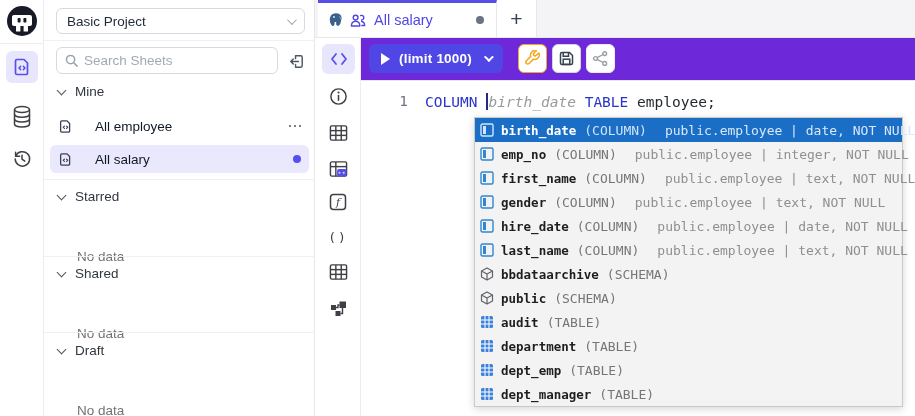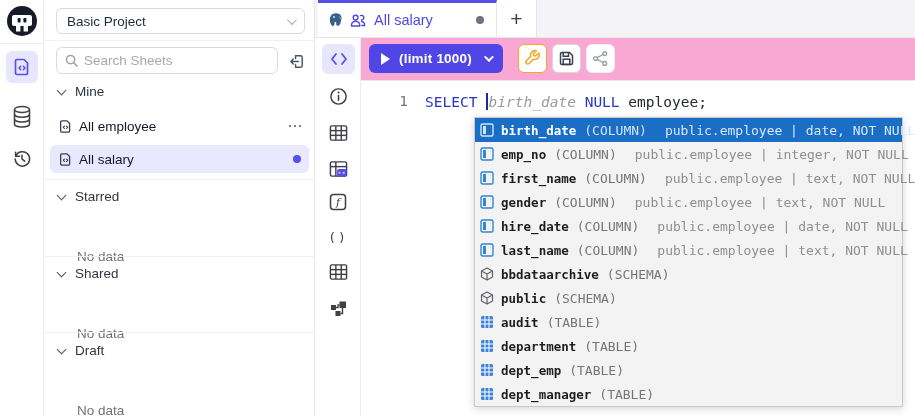--- a/index.html
+++ b/index.html
@@ -23,40 +23,40 @@
   #search-box .ph { font-size:13.5px; color:#a3a9b3; }
   #open-sheet-btn { position:absolute; left:241px; top:50px; width:22px; height:22px; display:flex; align-items:center; justify-content:center; cursor:pointer; }
 
   .section-head { position:absolute; left:14px; display:flex; align-items:center; gap:10px; cursor:pointer; }
   .section-head .sc { width:7px; height:7px; border-right:1.6px solid #4b5563; border-bottom:1.6px solid #4b5563; transform:rotate(45deg); margin-top:-3px; }
   .section-head .st { font-size:13.5px; color:#303741;text-align:right; }
   .nodata { position:absolute; left:33px; font-size:13.5px; color:#737373;margin-top:23px; }
 
   .tree-row { position:absolute; left:6px; width:259px; height:28px; border-radius:6px; display:flex; align-items:center; padding:0 8px; gap:6px; cursor:pointer; }
   .tree-row.sel { background:#e9e8fc; }
-  .tree-row .tl { font-size:13.5px; color:#111827; flex:1; }
+  .tree-row .tl { font-size:13.5px; color:#111827; flex:1;margin-left:16px; }
   .dots { display:flex; gap:2.5px; }
   .dots i { width:2.5px; height:2.5px; border-radius:50%; background:#4b5563; }
   .blue-dot { width:8px; height:8px; border-radius:50%; background:#564ff0; }
 
   
   #rail { position:absolute; left:315px; top:0; width:46px; height:416px; background:#fff; border-right:1px solid #ececee; }
   #rail-code-btn { position:absolute; left:7px; top:44px; width:33px; height:30px; background:#e7e6fc; border-radius:6px; display:flex; align-items:center; justify-content:center; cursor:pointer; }
   .rail-ic { position:absolute; left:13px; width:20px; height:20px; display:flex; align-items:center; justify-content:center; cursor:pointer; color:#3f3f46; }
   .brackets-txt { font-family:"DejaVu Sans Mono",monospace; font-size:13px; color:#3f3f46; letter-spacing:2px; }
 
   
   #tabbar { position:absolute; left:315px; top:0; width:600px; height:38px; background:#f4f4f6; border-bottom:1px solid #e7e7e9; }
   #tab-active { position:absolute; left:3px; top:0; width:179px; height:37px; background:#fff; border-top:3px solid #564fe6; border-right:1px solid #e7e7e9; display:flex; align-items:center; padding:0 10px; gap:6px; cursor:pointer; }
   #tab-active .tab-lbl { font-size:14.5px; color:#4f46e5; font-weight:500; flex:1; padding-left:2px; }
   .gray-dot { width:8px; height:8px; border-radius:50%; background:#6b7280; margin-right:2px; }
   #tab-new { position:absolute; left:182px; top:0; width:40px; height:37px; background:#fff; border-right:1px solid #e7e7e9; display:flex; align-items:center; justify-content:center; font-size:21px; color:#374151; cursor:pointer; font-weight:300; }
 
   
-  #toolbar { position:absolute; left:361px; top:38px; width:554px; height:43px; background:#f9a8d4; border-bottom:1px solid #e8e8ea; }
+  #toolbar { position:absolute; left:361px; top:38px; width:554px; height:43px; background:#6d28d9; border-bottom:1px solid #e8e8ea; }
   #run-btn { position:absolute; left:8px; top:6px; height:29px; background:#4f46e5; border-radius:6px; display:flex; align-items:center; padding:0 12px 0 12px; gap:9px; cursor:pointer; }
   #run-btn .play { width:0; height:0; border-left:9px solid #fff; border-top:6px solid transparent; border-bottom:6px solid transparent; }
   #run-btn .rl { color:#fff; font-size:13.5px; font-weight:700; letter-spacing:.2px; }
   #run-btn .wc { width:7px; height:7px; border-right:2px solid #fff; border-bottom:2px solid #fff; transform:rotate(45deg) translateY(-2px); margin-left:3px; }
   .tool-btn { position:absolute; top:6px; width:29px; height:29px; border-radius:6px; background:#fff; display:flex; align-items:center; justify-content:center; cursor:pointer; }
   #wrench-btn { left:157px; border:1px solid #f5a623; }
   #save-btn { left:191px; border:1px solid #d5d7db; }
   #share-btn { left:225px; border:1px solid #ebecef; }
 
   
@@ -295,21 +295,21 @@
         <circle cx="12.7" cy="13.4" r="1.9" fill="none" stroke="#9aa0a6" stroke-width="1.4"></circle>
         <line x1="5.2" y1="7.6" x2="11" y2="4.5" stroke="#9aa0a6" stroke-width="1.4"></line>
         <line x1="5.2" y1="9.4" x2="11" y2="12.5" stroke="#9aa0a6" stroke-width="1.4"></line>
       </svg>
     </div>
   </div>
 
   <div id="editor">
     <div id="code-line">
       <span id="line-no">1</span>
-        <span id="code-text"><span class="kw">SELECT </span><span class="cursor"></span><span class="ghost">birth_date</span><span class="kw"> NULL</span><span> employee;</span></span>
+        <span id="code-text"><span class="kw">COLUMN </span><span class="cursor"></span><span class="ghost">birth_date</span><span class="kw"> TABLE</span><span> employee;</span></span>
       </div>
   </div>
 
   <div id="suggest">
 
     <div class="srow sel">
       <span class="sic">
           <svg width="14" height="14" viewBox="0 0 14 14">
             <rect x="1" y="1" width="12" height="12" rx="1.5" fill="none" stroke="#cfe6ff" stroke-width="1.4"></rect>
             <rect x="3" y="3" width="3" height="8" fill="#cfe6ff"></rect>

